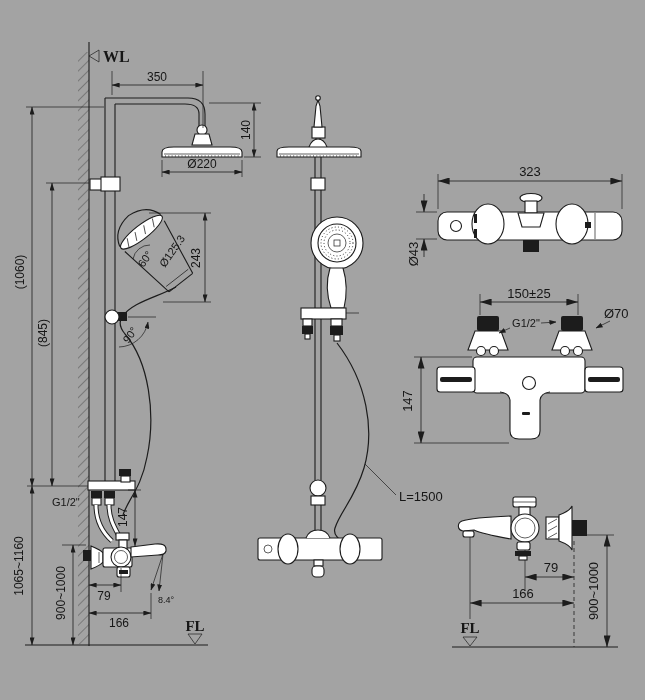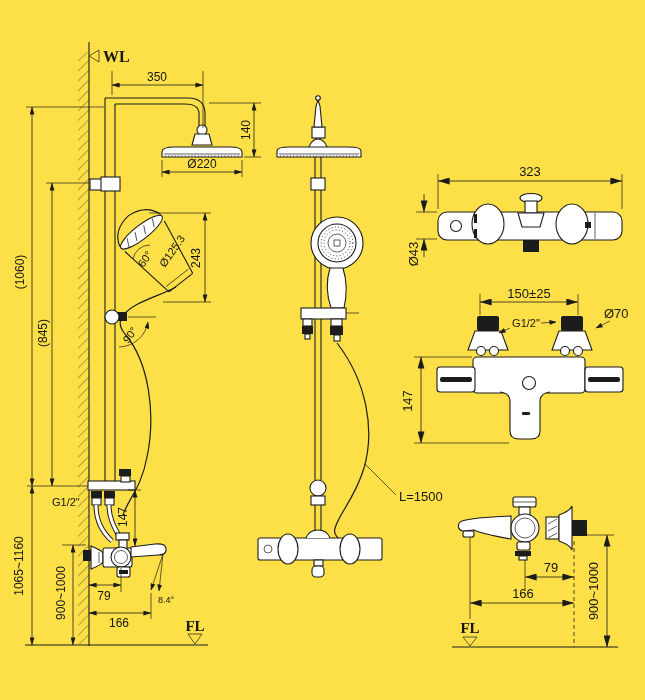--- a/index.html
+++ b/index.html
@@ -1,16 +1,16 @@
 <!DOCTYPE html>
 <html><head>
 <meta charset="utf-8">
 <style>
   html,body { margin:0; padding:0; background:#ffffff; }
-  .stage { width:645px; height:700px; position:relative; background:#fde047; }
+  .stage { width:645px; height:700px; position:relative; background:#a3a3a3; }
   svg { display:block; }
   svg text { font-family:"Liberation Sans", sans-serif; fill:#161616; }
   .tx { font-size:12px; }
   .tb { font-size:13px; }
   .ts { font-size:11px; }
   .tt { font-size:9px; }
   .hd { font-family:"Liberation Serif", serif; font-weight:bold; font-size:16px; }
   .hd2 { font-family:"Liberation Serif", serif; font-weight:bold; font-size:15px; }
   .o  { fill:none; stroke:#1c1c1c; stroke-width:1.1; }
   .th { fill:none; stroke:#1c1c1c; stroke-width:0.7; }

